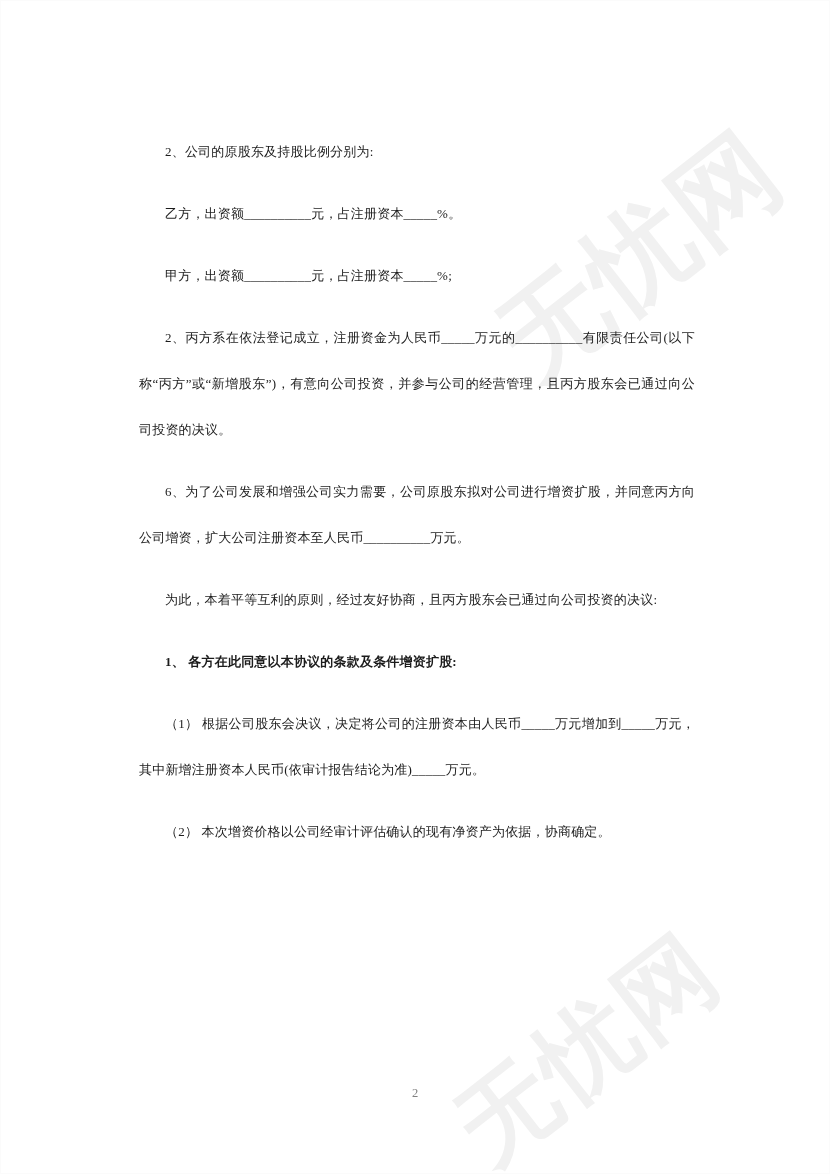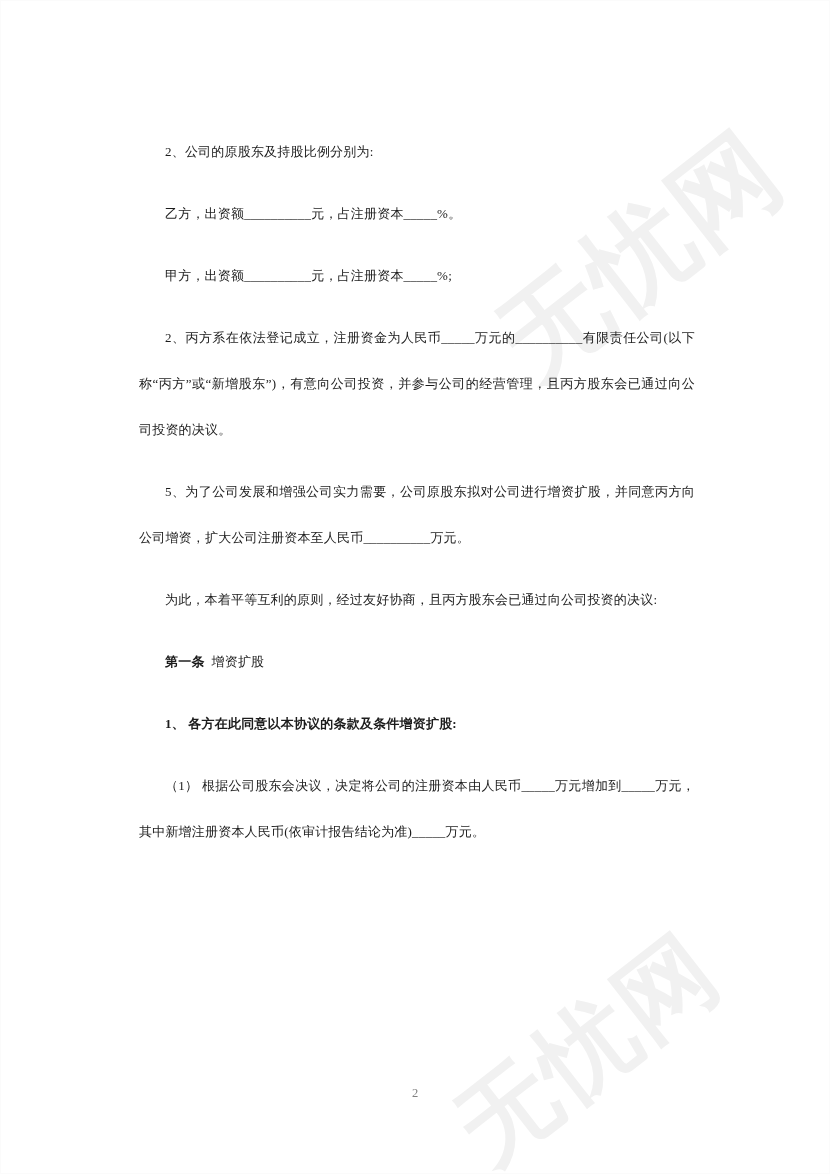--- a/index.html
+++ b/index.html
@@ -101,29 +101,29 @@
   <div class="body-text">
 
     <p class="para indent2">2、公司的原股东及持股比例分别为:</p>
 
     <p class="para indent2 gap-sm">乙方，出资额__________元，占注册资本_____%。</p>
 
     <p class="para indent2 gap-sm">甲方，出资额__________元，占注册资本_____%;</p>
 
     <p class="para indent2 gap-sm">2、丙方系在依法登记成立，注册资金为人民币_____万元的__________有限责任公司(以下称“丙方”或“新增股东”)，有意向公司投资，并参与公司的经营管理，且丙方股东会已通过向公司投资的决议。</p>
 
-    <p class="para indent2 gap-sm">5、为了公司发展和增强公司实力需要，公司原股东拟对公司进行增资扩股，并同意丙方向公司增资，扩大公司注册资本至人民币__________万元。</p>
+    <p class="para indent2 gap-sm">6、为了公司发展和增强公司实力需要，公司原股东拟对公司进行增资扩股，并同意丙方向公司增资，扩大公司注册资本至人民币__________万元。</p>
 
 
     <p class="para indent2 gap-sm">为此，本着平等互利的原则，经过友好协商，且丙方股东会已通过向公司投资的决议:</p>
 
-    <p class="para indent2 gap-sm"><span class="bold">第一条</span><span>&nbsp; </span><span>增资扩股</span></p>
 
     <p class="para indent2 gap-sm"><span class="bold">1、</span><span class="bold">&nbsp;</span><span class="bold">各方在此同意以本协议的条款及条件增资扩股:</span></p>
 
     <p class="para indent2 gap-sm">（1）  根据公司股东会决议，决定将公司的注册资本由人民币_____万元增加到_____万元，其中新增注册资本人民币(依审计报告结论为准)_____万元。</p>
 
+    <p class="para indent2 gap-sm">（2）  本次增资价格以公司经审计评估确认的现有净资产为依据，协商确定。</p>
 
   </div>
 
   <div class="page-number">2</div>
 
 </div>
 
 </body></html>

